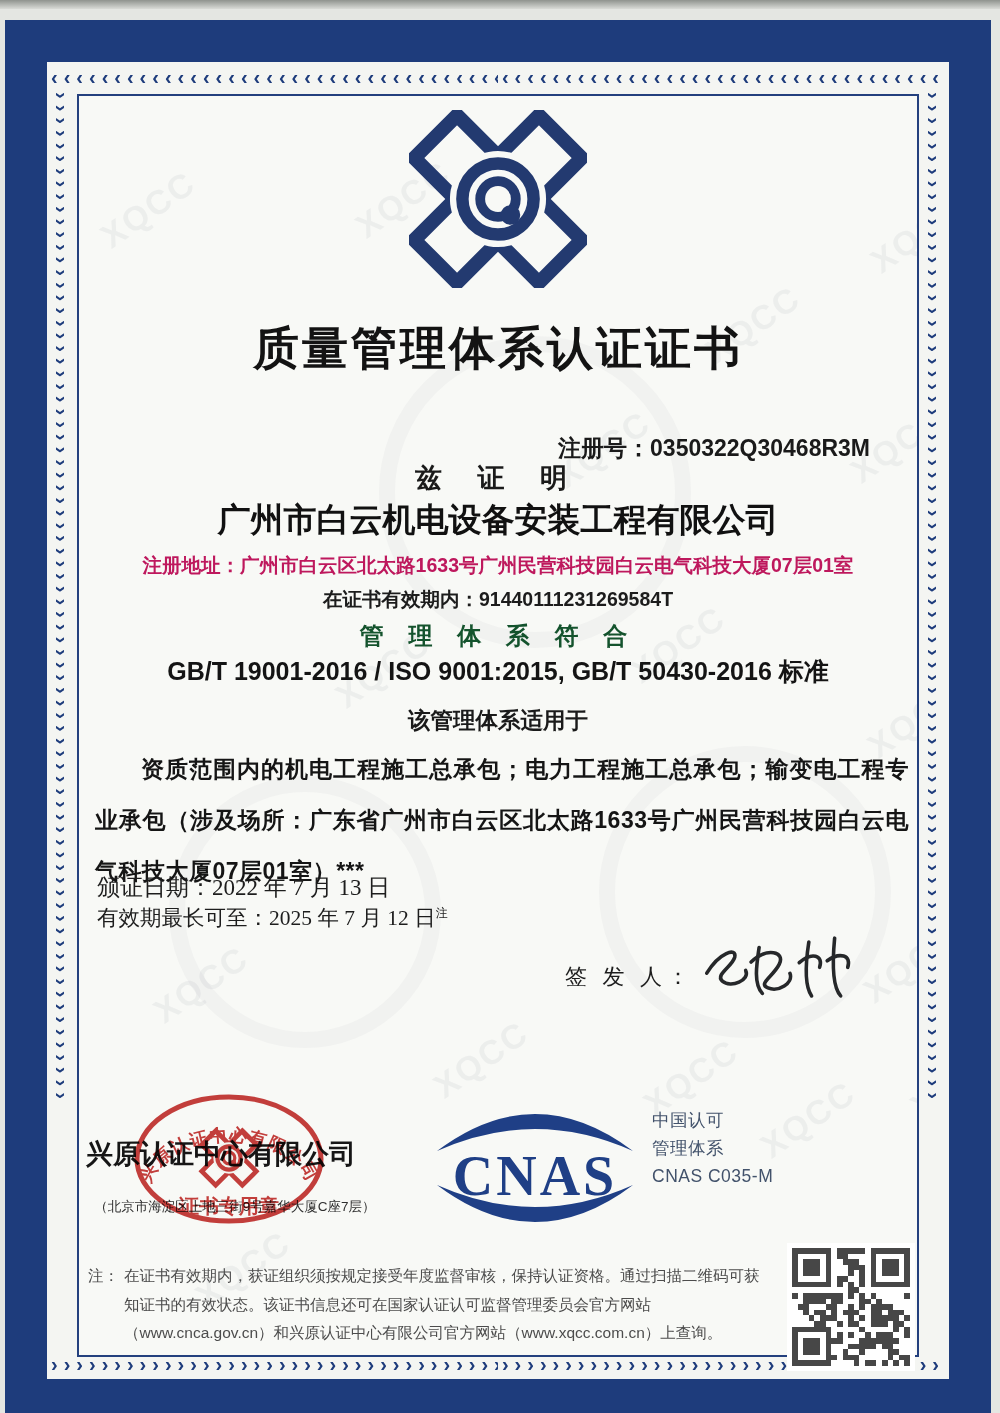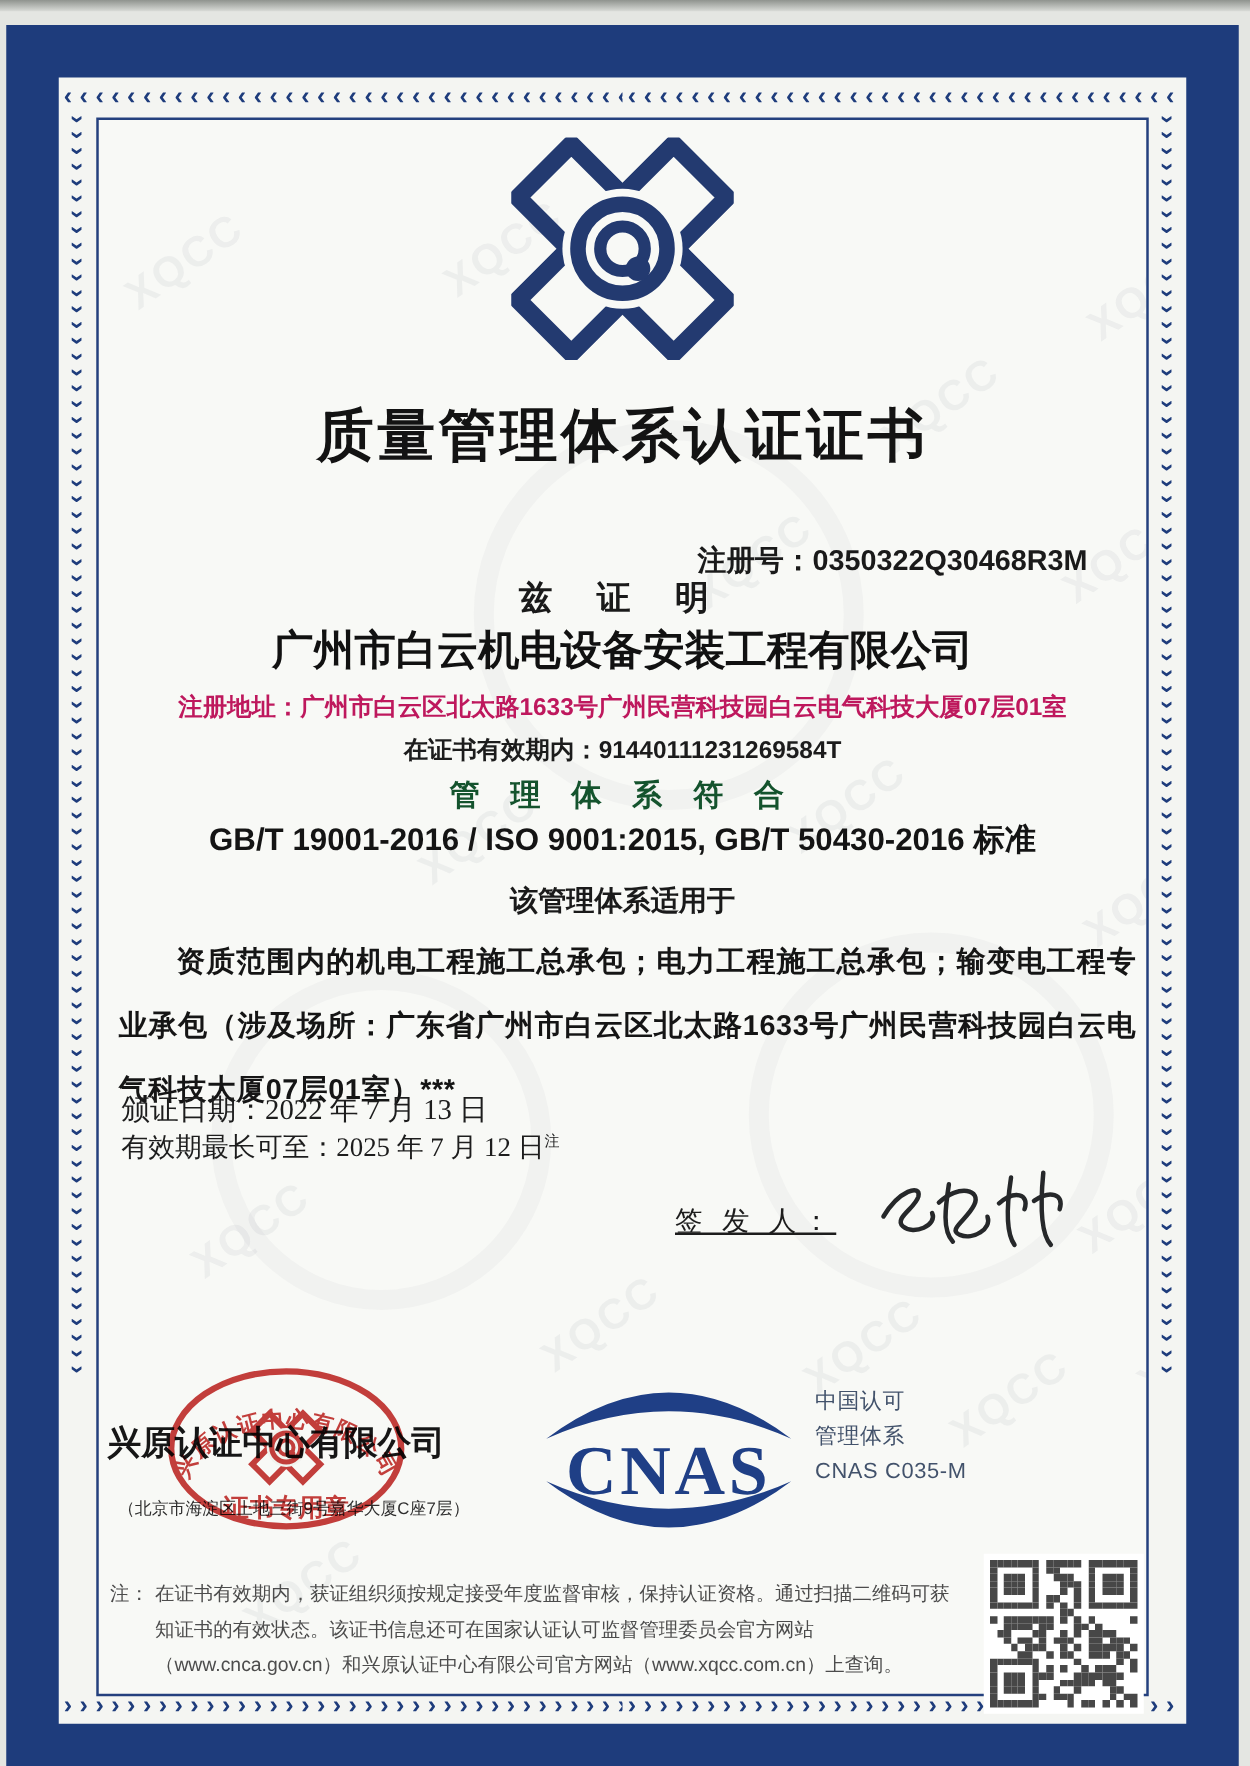--- a/index.html
+++ b/index.html
@@ -30,21 +30,21 @@
   .addr{left:0;right:0;top:456px;text-align:center;font-size:19.5px;font-weight:600;color:#be185d;white-space:nowrap;}
   .credit{left:0;right:0;top:490px;text-align:center;font-size:19.5px;font-weight:600;color:#1c1c1c;}
   .compliance{left:0;right:0;top:524px;text-align:center;font-size:24px;font-weight:bold;color:#14532d;letter-spacing:9px;}
   .standards{left:0;right:0;top:559px;text-align:center;font-size:25px;font-weight:bold;color:#141414;white-space:nowrap;}
   .scope-h{left:0;right:0;top:609px;text-align:center;font-size:22.5px;font-weight:600;color:#1a1a1a;}
   .scope{left:16px;right:8px;top:648px;font-size:23px;font-weight:700;color:#151515;line-height:51px;text-indent:2em;letter-spacing:.5px;text-align:justify;}
   .serifline{font-family:"Liberation Serif","DejaVu Serif",serif;color:#1d1d1d;}
   .issue{left:18px;top:776px;font-size:23px;}
   .valid{left:18px;top:807px;font-size:21.5px;}
   .valid sup{font-size:12px;}
-  .signer-label{left:461px;top:866px;font-size:22px;letter-spacing:5px;text-decoration:underline;}
+  .signer-label{left:486px;top:866px;font-size:22px;letter-spacing:5px;}
   .signature{left:616px;top:836px;width:172px;height:84px;transform:rotate(-4deg);}
   .issuer-name{left:-8px;top:1040px;width:300px;text-align:center;font-size:27px;font-weight:bold;color:#161616;white-space:nowrap;}
   .issuer-addr{left:-14px;top:1102px;width:340px;text-align:center;font-size:13.5px;color:#2e2e2e;white-space:nowrap;}
   .seal{left:49px;top:993px;width:202px;height:140px;opacity:.9;mix-blend-mode:multiply;}
   .cnas{left:346px;top:997px;width:220px;height:150px;}
   .accr{left:573px;top:1010px;font-size:17.5px;color:#42526b;line-height:1.6;letter-spacing:.5px;}
   .footnote{left:9px;top:1166px;width:672px;display:flex;font-size:15.5px;line-height:1.85;color:#4c4c4c;}
   .footnote .lbl{flex:0 0 36px;}
   .qr{left:708px;top:1147px;width:128px;height:128px;background:#fff;padding:5px;box-sizing:border-box;}
   #qr-grid{display:grid;width:118px;height:118px;grid-template-columns:repeat(21,1fr);grid-template-rows:repeat(21,1fr);}

